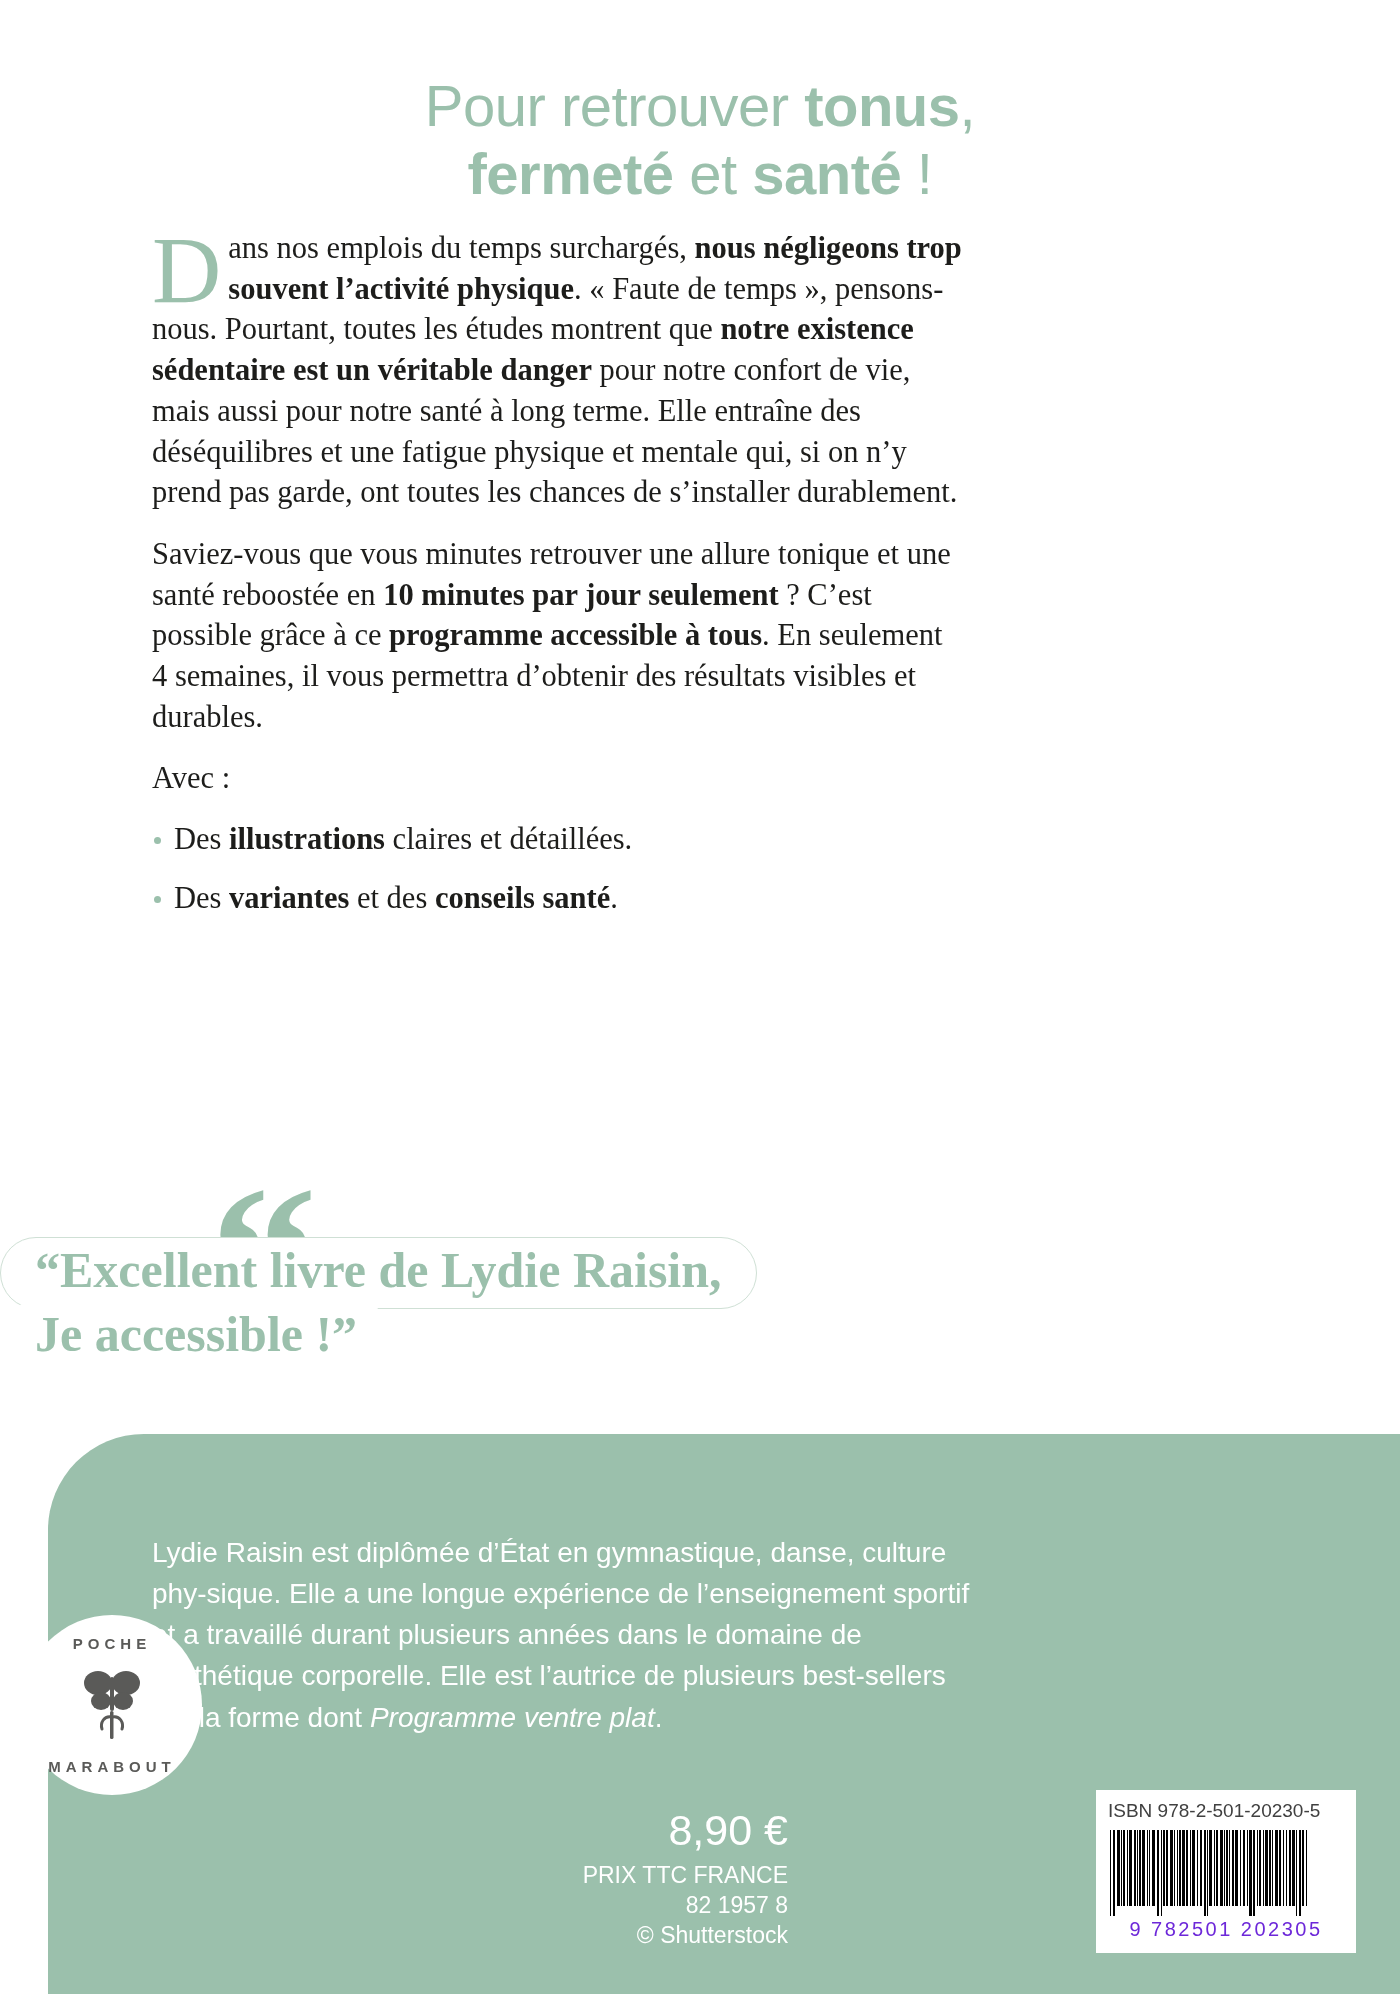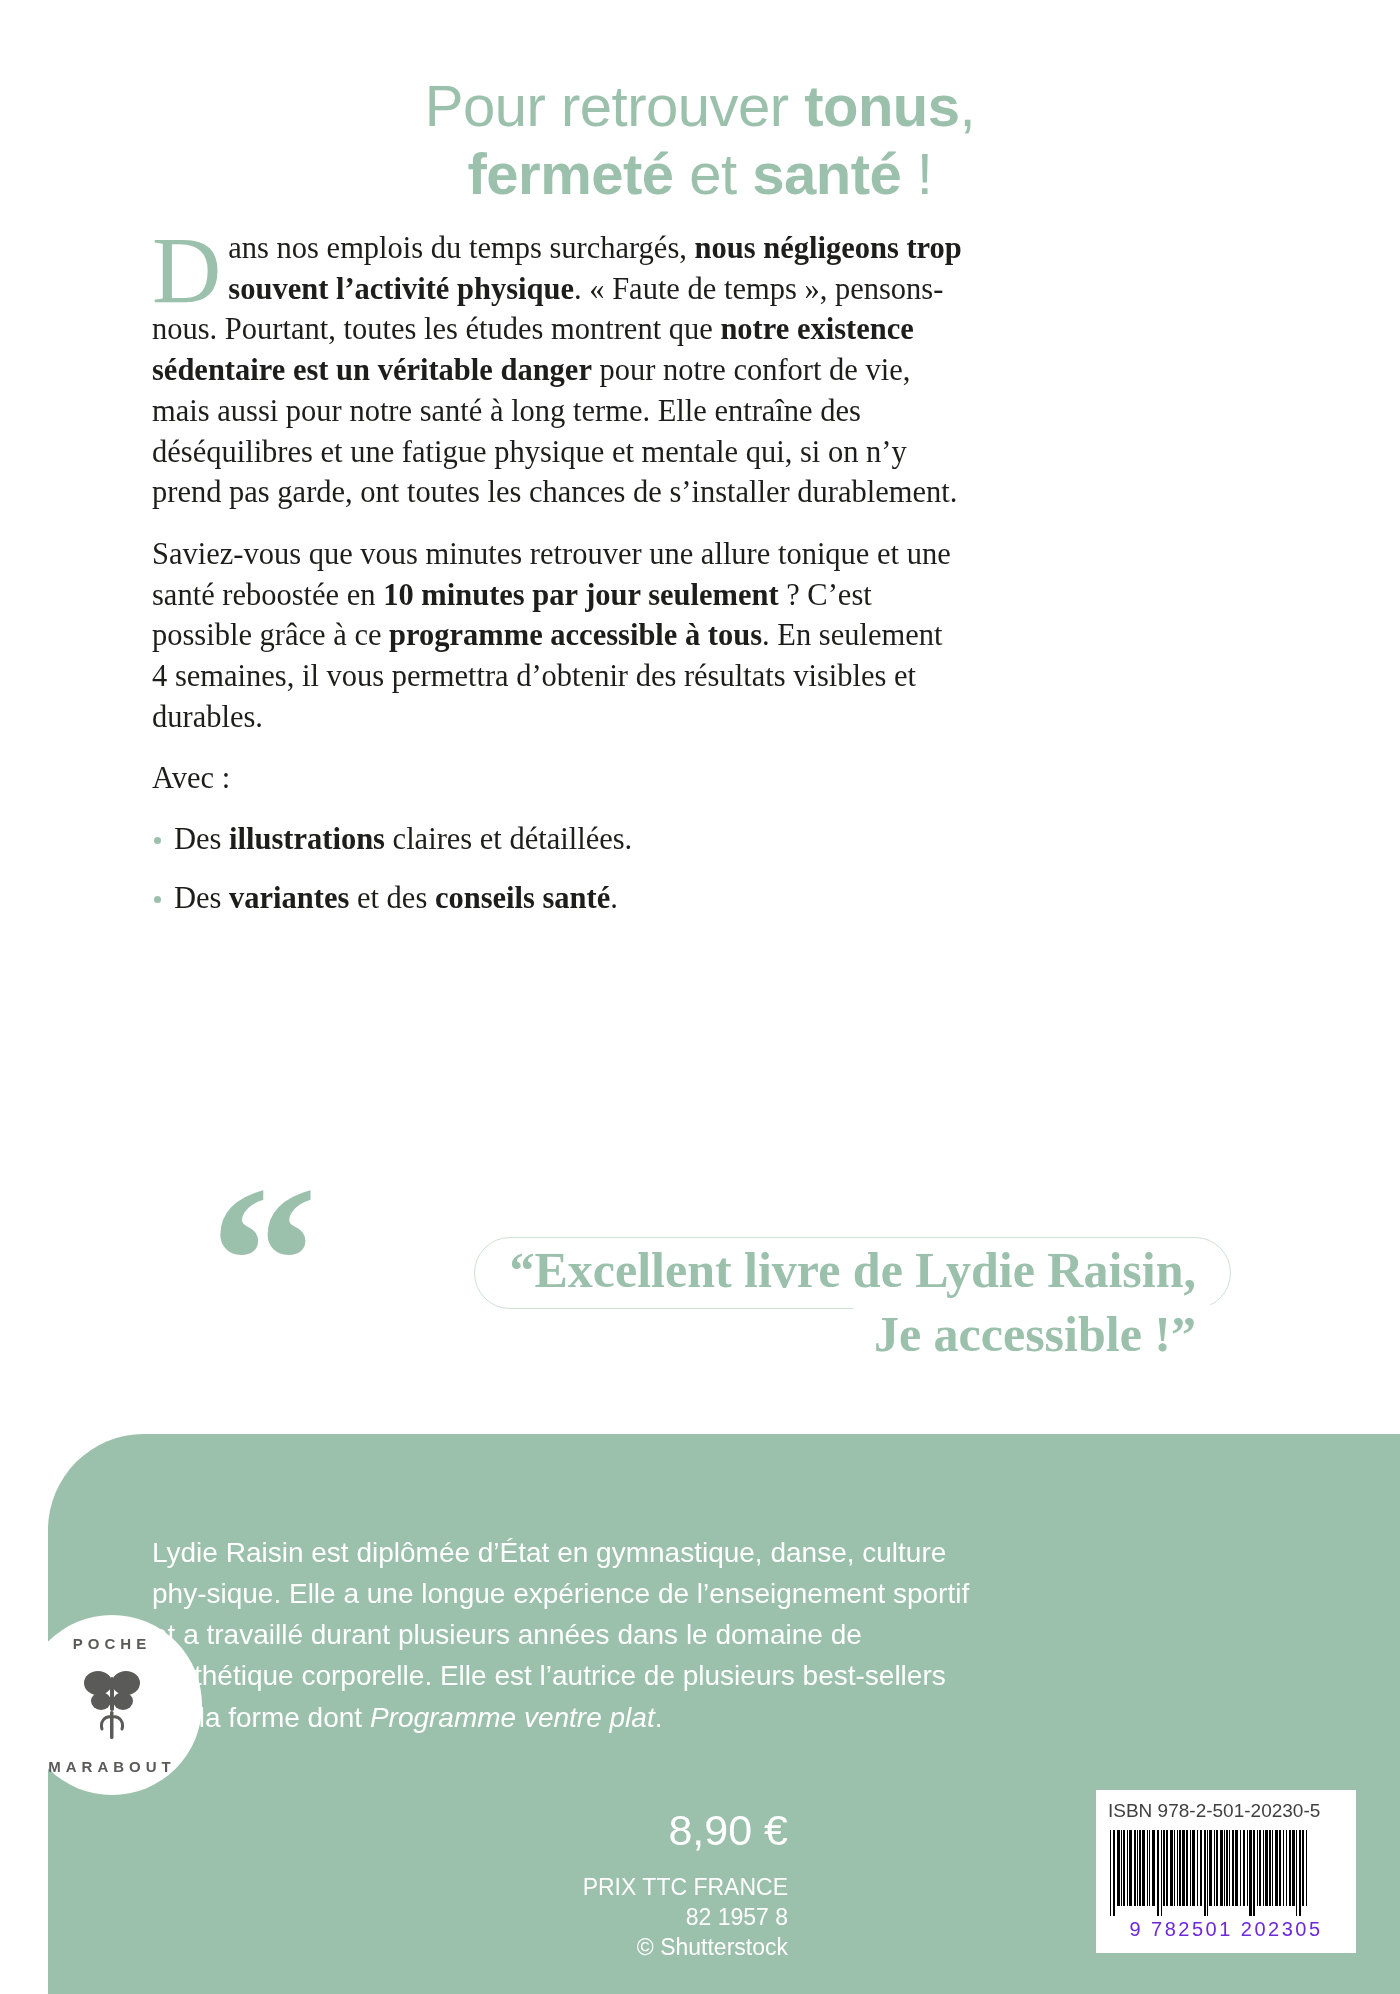--- a/index.html
+++ b/index.html
@@ -83,21 +83,21 @@
     font-size:215px;
     line-height:1;
     color:#9bc0ac;
     font-weight:bold;
     letter-spacing:-6px;
   }
   .bubbles {
     position:absolute;
     left:0; top:62px;
     width:1231px;
-    text-align:right;
+    text-align:left;
   }
   .bubble {
     display:inline-block;
     background:#ffffff;
     border:1.5px solid #cfe0d5;
     border-radius:60px;
     padding:4px 34px 10px 34px;
     font-size:50px;
     line-height:1.12;
     color:#9bc0ac;
@@ -156,21 +156,21 @@
 
   
   .price-block {
     position:absolute;
     right:612px; top:1808px;
     width:290px;
     text-align:right;
     color:#ffffff;
     font-family:"Liberation Sans", sans-serif;
   }
-  .price-block .price { font-size:43px; line-height:1.05; margin-bottom:20px; }
+  .price-block .price { font-size:43px; line-height:1.05; margin-bottom:8px; }
   .price-block .sub { font-size:23px; line-height:1.3; }
 
   
   .isbn-box {
     position:absolute;
     right:44px; top:1790px;
     width:260px;
     background:#ffffff;
     padding:10px 12px 12px 12px;
     box-sizing:border-box;

